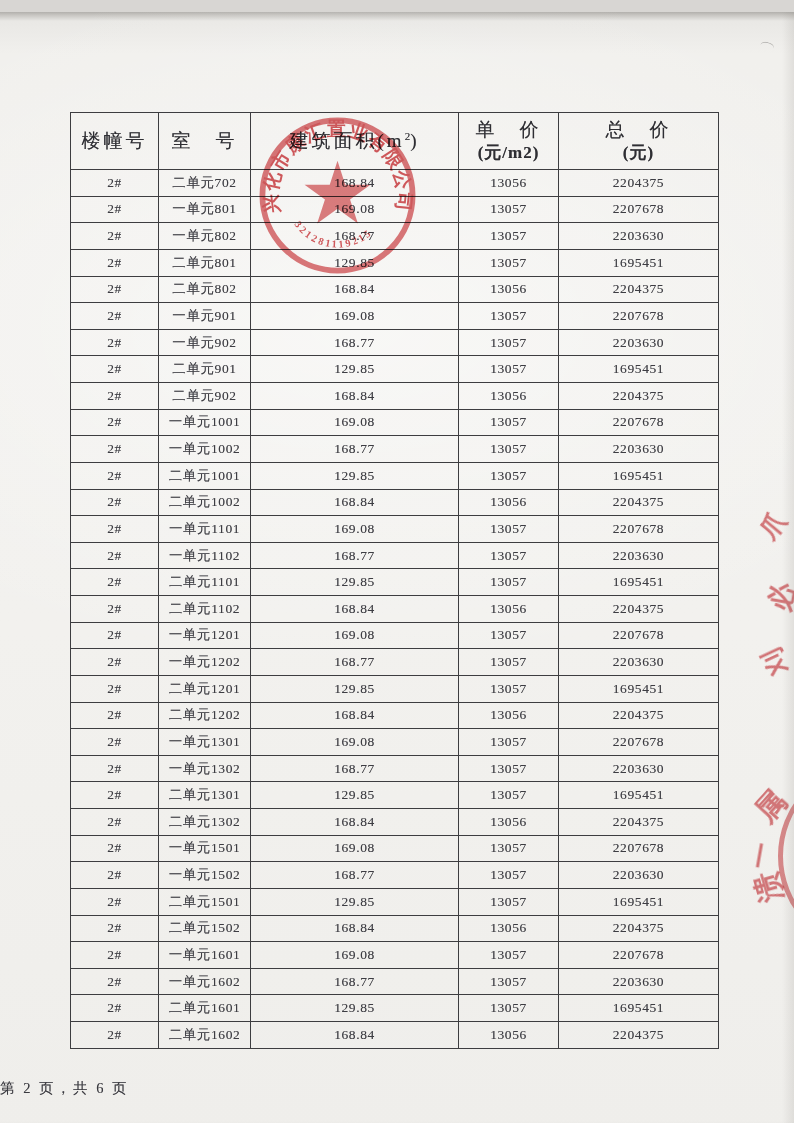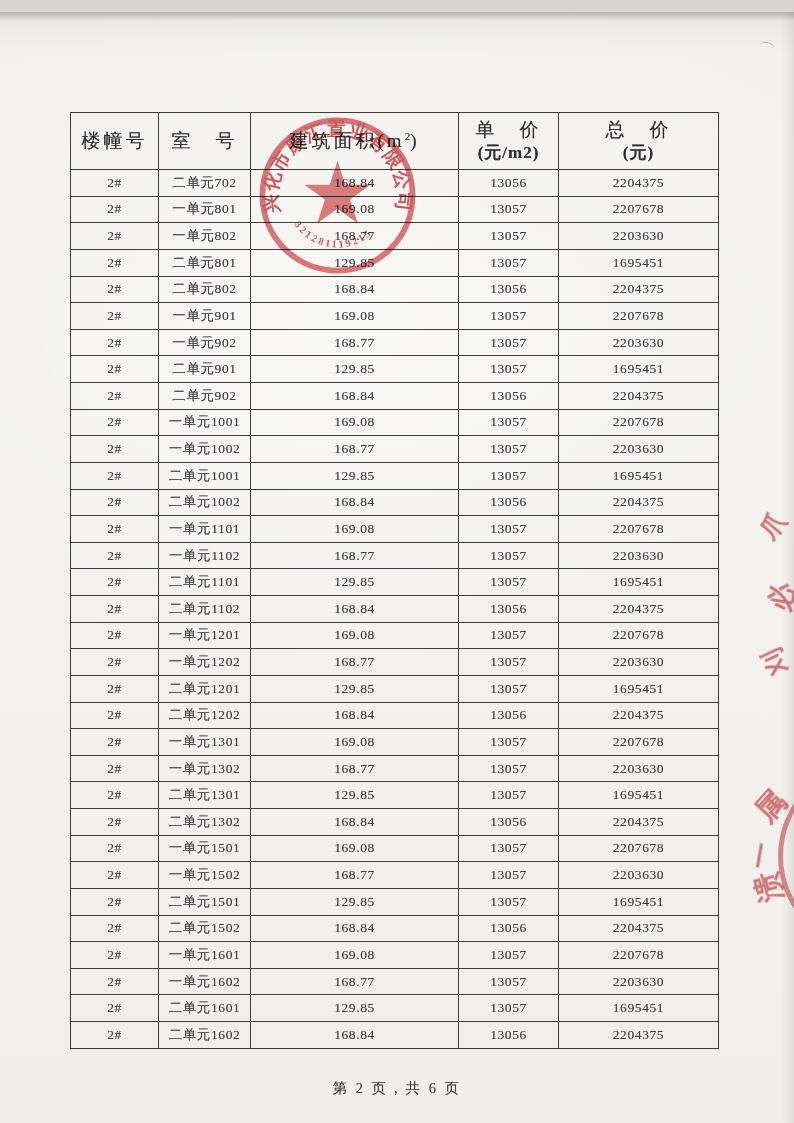--- a/index.html
+++ b/index.html
@@ -50,21 +50,21 @@
   .efrag{position:absolute;color:rgba(208,72,77,.72);font-weight:700;filter:blur(.5px);
     font-family:"Liberation Serif","DejaVu Serif",serif;}
   .edge-upper{left:744px;top:480px;width:50px;height:200px;}
   .edge-lower{left:744px;top:742px;width:50px;height:200px;}
   .edge-rim{
     position:absolute;left:778px;top:748px;width:182px;height:182px;border-radius:50%;
     border:5px solid rgba(206,69,74,.6);filter:blur(.7px);mix-blend-mode:multiply;pointer-events:none;
   }
 
   .footer{
-    position:absolute;left:0;top:1067px;width:100%;text-align:center;
+    position:absolute;left:0;top:1067px;width:100%;
     font-size:14.5px;color:#3a3a40;letter-spacing:2.5px;
     text-shadow:0 0 .5px rgba(50,50,55,.4);
   }
 
   .scan-mark{
     position:absolute;left:760px;top:30px;width:14px;height:8px;
     border-top:1.6px solid rgba(95,92,90,.4);border-radius:50%;transform:rotate(14deg);
   }
 </style>
 </head>

